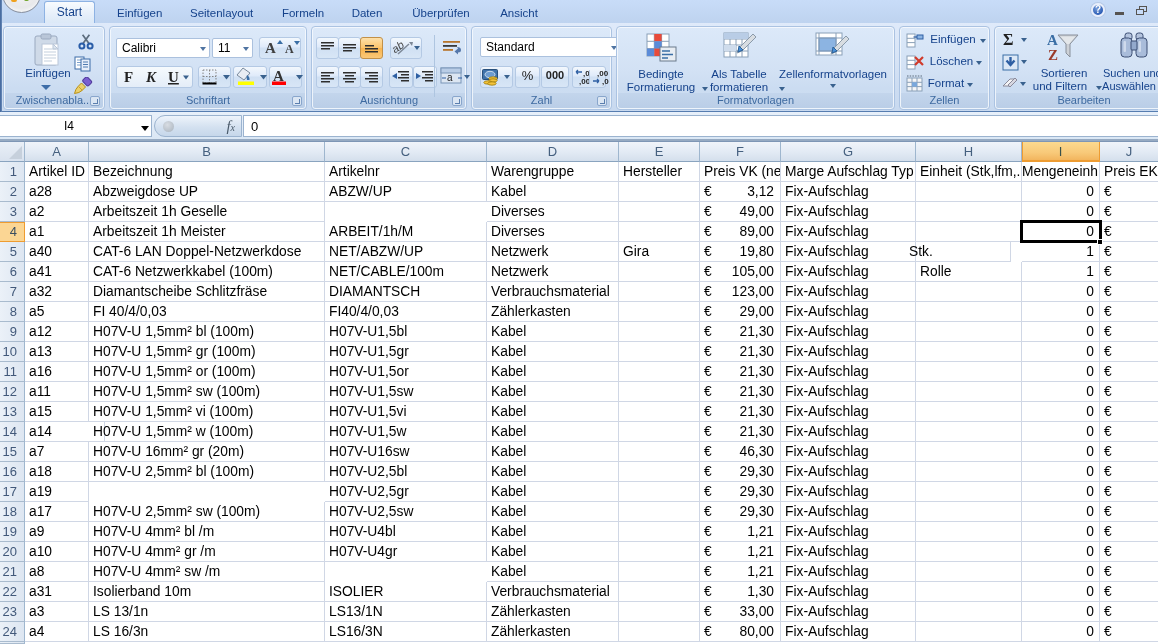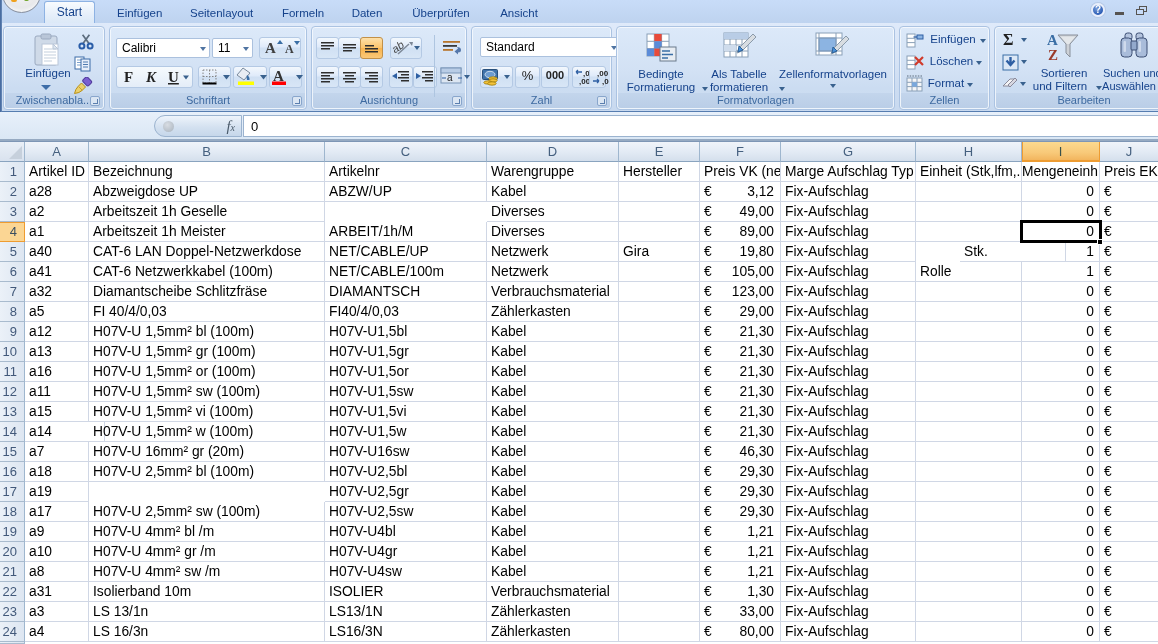--- a/index.html
+++ b/index.html
@@ -399,20 +399,24 @@
 <rect x="17" y="6" width="11" height="19" rx="3.5" fill="#a9bcda" stroke="#3c4f74"></rect>
 <rect x="12" y="9" width="6" height="9" rx="1" fill="#93a9cc" stroke="#3c4f74"></rect>
 <rect x="4.5" y="9" width="2.5" height="11" rx="1" fill="#cfdaec"></rect>
 <rect x="19.5" y="9" width="2.5" height="11" rx="1" fill="#cfdaec"></rect>
         </svg>
 <div class="rtxt" style="left:108px;top:40px;width:80px;text-align:left;font-size:11px">Suchen und</div>
 <div class="rtxt" style="left:99px;top:53px;width:70px;font-size:11px">Auswählen</div>
 </div>
 </div>
 <div id="fbar">
+<div id="namebox">
+        <span class="t">I4</span>
+        <span class="a"></span>
+      </div>
 <div id="fxcap">
         <span class="dot"></span>
         <span class="fx">f<span style="font-size:10px">x</span></span>
       </div>
 <div id="ffield">
         <span class="t">0</span>
       </div>
 <div class="bot"></div>
 </div>
 <div id="grid">
@@ -495,29 +499,29 @@
 <div class="c cur" style="left:700px;top:80px;width:81px">
         <span class="eu">€</span>
         <span class="nu">89,00</span>
       </div>
 <div class="c" style="left:781px;top:80px;width:135px">Fix-Aufschlag</div>
 <div class="c" style="left:916px;top:80px;width:106px"></div>
 <div class="c num" style="left:1022px;top:80px;width:78px">0</div>
 <div class="c" style="left:1100px;top:80px;width:59px">€</div>
 <div class="c" style="left:25px;top:100px;width:64px">a40</div>
 <div class="c" style="left:89px;top:100px;width:236px">CAT-6 LAN Doppel-Netzwerkdose</div>
-<div class="c" style="left:325px;top:100px;width:162px">NET/CABLE/UP</div>
+<div class="c" style="left:325px;top:100px;width:162px">NET/ABZW/UP</div>
 <div class="c" style="left:487px;top:100px;width:132px">Netzwerk</div>
 <div class="c" style="left:619px;top:100px;width:81px">Gira</div>
 <div class="c cur" style="left:700px;top:100px;width:81px">
         <span class="eu">€</span>
         <span class="nu">19,80</span>
       </div>
 <div class="c" style="left:781px;top:100px;width:135px">Fix-Aufschlag</div>
-<div class="c" style="left:960px;top:100px;width:106px">Stk.</div>
+<div class="c" style="left:905px;top:100px;width:106px">Stk.</div>
 <div class="c num" style="left:1022px;top:100px;width:78px">1</div>
 <div class="c" style="left:1100px;top:100px;width:59px">€</div>
 <div class="c" style="left:25px;top:120px;width:64px">a41</div>
 <div class="c" style="left:89px;top:120px;width:236px">CAT-6 Netzwerkkabel (100m)</div>
 <div class="c" style="left:325px;top:120px;width:162px">NET/CABLE/100m</div>
 <div class="c" style="left:487px;top:120px;width:132px">Netzwerk</div>
 <div class="c" style="left:619px;top:120px;width:81px"></div>
 <div class="c cur" style="left:700px;top:120px;width:81px">
         <span class="eu">€</span>
         <span class="nu">105,00</span>
@@ -702,21 +706,20 @@
 <div class="c cur" style="left:700px;top:400px;width:81px">
         <span class="eu">€</span>
         <span class="nu">1,21</span>
       </div>
 <div class="c" style="left:781px;top:400px;width:135px">Fix-Aufschlag</div>
 <div class="c" style="left:916px;top:400px;width:106px"></div>
 <div class="c num" style="left:1022px;top:400px;width:78px">0</div>
 <div class="c" style="left:1100px;top:400px;width:59px">€</div>
 <div class="c" style="left:25px;top:420px;width:64px">a8</div>
 <div class="c" style="left:89px;top:420px;width:236px">H07V-U 4mm² sw /m</div>
-<div class="c" style="left:325px;top:420px;width:162px">H07V-U4sw</div>
 <div class="c" style="left:487px;top:420px;width:132px">Kabel</div>
 <div class="c" style="left:619px;top:420px;width:81px"></div>
 <div class="c cur" style="left:700px;top:420px;width:81px">
         <span class="eu">€</span>
         <span class="nu">1,21</span>
       </div>
 <div class="c" style="left:781px;top:420px;width:135px">Fix-Aufschlag</div>
 <div class="c" style="left:916px;top:420px;width:106px"></div>
 <div class="c num" style="left:1022px;top:420px;width:78px">0</div>
 <div class="c" style="left:1100px;top:420px;width:59px">€</div>

